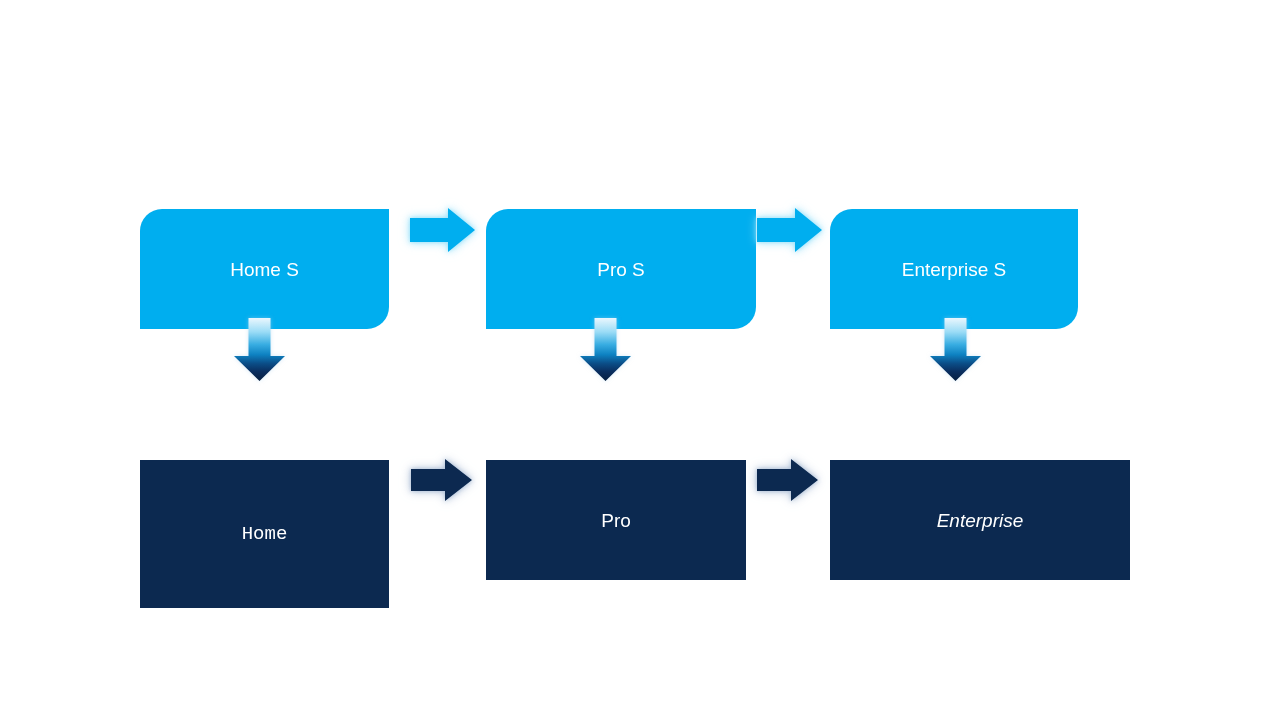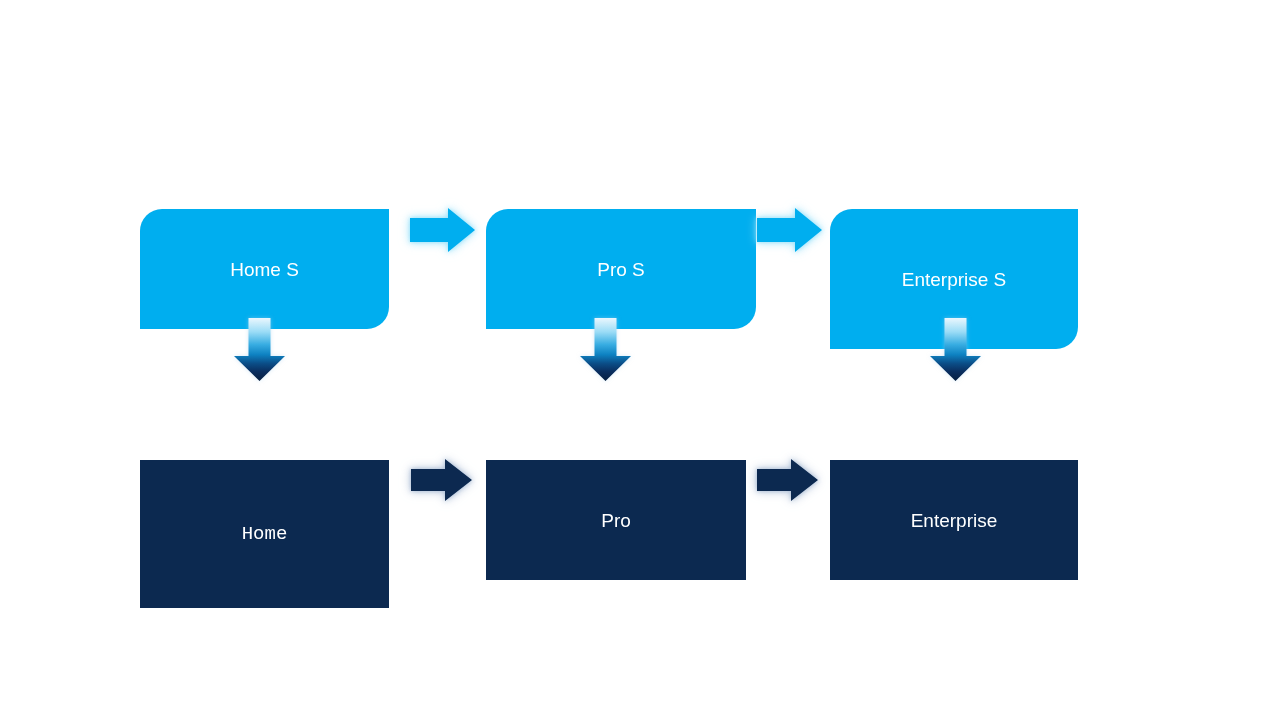--- a/index.html
+++ b/index.html
@@ -32,25 +32,25 @@
   }
   .glow-dark svg{
     filter: drop-shadow(0 0 2px rgba(168,187,212,0.95)) drop-shadow(0 0 5px rgba(168,187,212,0.75));
   }
   .glow-soft svg{
     filter: drop-shadow(0 0 2px rgba(170,210,240,0.5));
   }
   
   #node-t0{left:140px;top:167px;width:249px;height:120px;}
   #node-t1{left:486px;top:167px;width:270px;height:120px;}
-  #node-t2{left:830px;top:167px;width:248px;height:140px;}
+  #node-t2{left:830px;top:167px;width:248px;height:120px;}
   
   #node-b0{left:140px;top:418px;width:249px;height:148px;font-family:Liberation Mono, monospace;}
   #node-b1{left:486px;top:418px;width:260px;height:120px;}
-  #node-b2{left:830px;top:418px;width:248px;height:120px;}
+  #node-b2{left:830px;top:418px;width:300px;height:120px;font-style:italic;}
   
   #harrow-t0{left:410px;top:208px;}
   #harrow-t1{left:757px;top:208px;}
   
   #harrow-b0{left:411px;top:458px;}
   #harrow-b1{left:757px;top:458px;}
   
   #varrow-0{left:234px;top:318px;}
   #varrow-1{left:580px;top:318px;}
   #varrow-2{left:930px;top:318px;}

